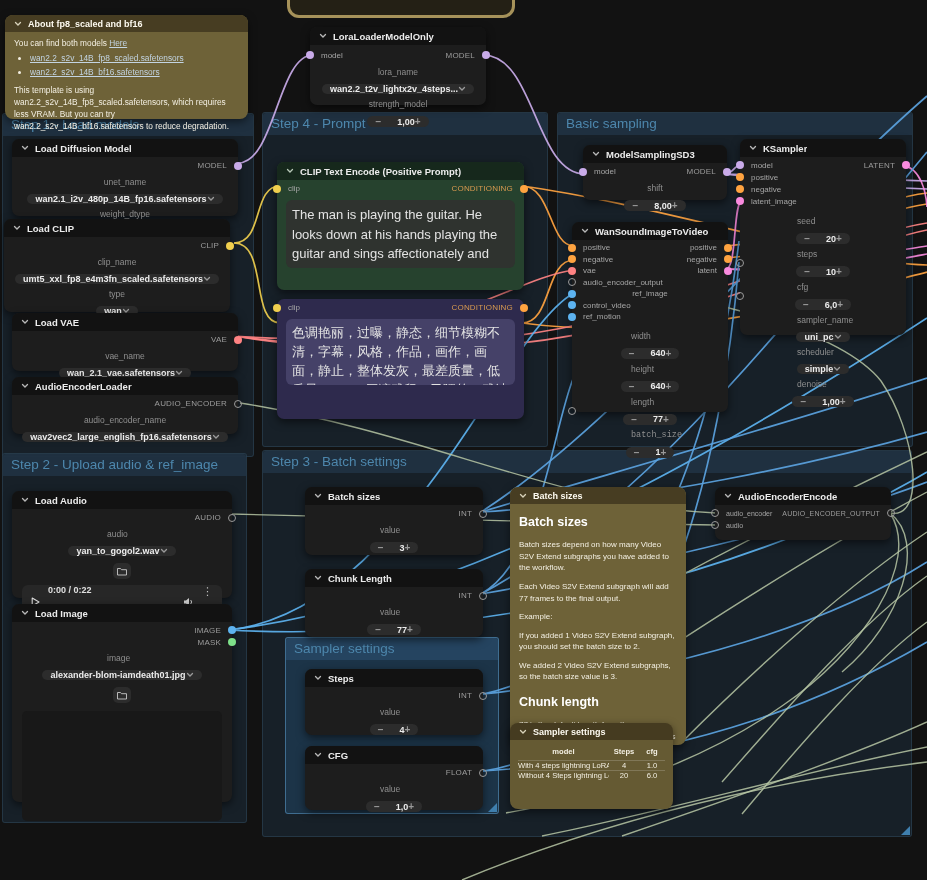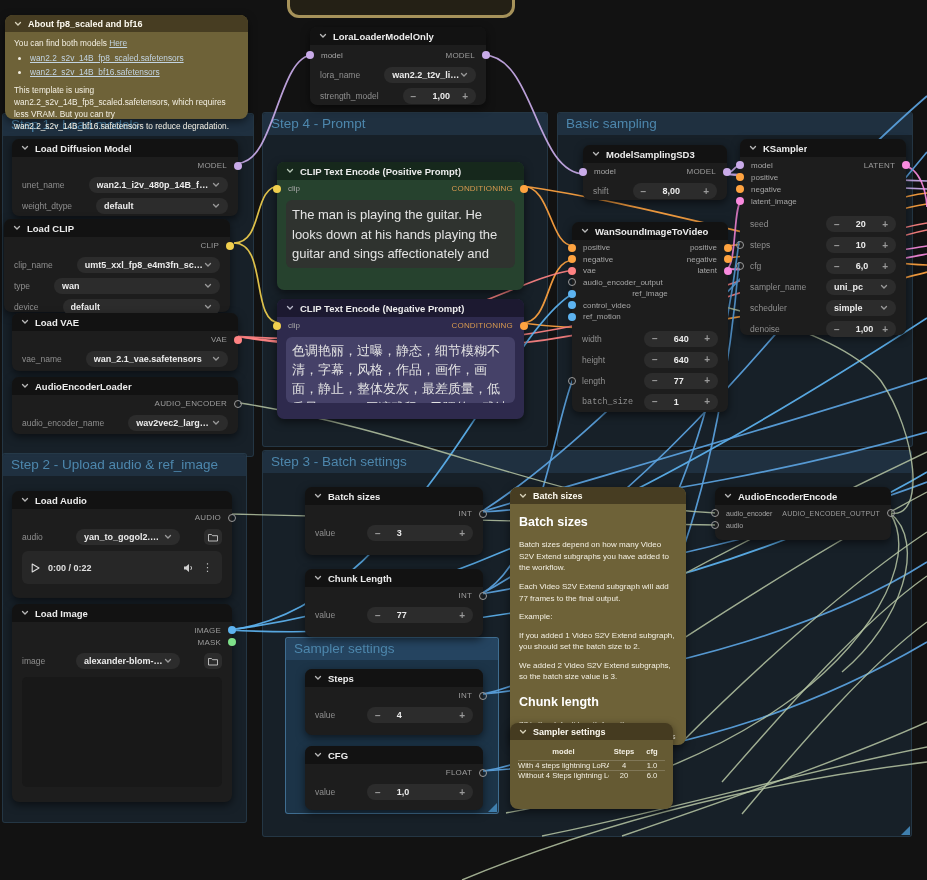--- a/index.html
+++ b/index.html
@@ -35,36 +35,36 @@
   .out-only{justify-content:flex-end;}
   .typelabel{color:#9c9c9c;font-size:8px;letter-spacing:.2px;}
   .dot{position:absolute;top:50%;width:8px;height:8px;border-radius:50%;transform:translateY(-50%);}
   .dot.in{left:-4px;} .dot.out{right:-4px;}
   .ring{position:absolute;top:50%;width:6px;height:6px;border-radius:50%;border:1.4px solid #9a9a9a;
         background:transparent;transform:translateY(-50%);}
   .ring.in{left:-4px;} .ring.out{right:-4px;}
   .d-model{background:var(--c-model);} .d-clip{background:var(--c-clip);} .d-vae{background:var(--c-vae);}
   .d-cond{background:var(--c-conditioning);} .d-latent{background:var(--c-latent);}
   .d-image{background:var(--c-image);} .d-mask{background:var(--c-mask);}
-  .wrow{display:flex;align-items:center;gap:24px;padding:0 10px;margin-top:5px;position:relative;}
+  .wrow{display:flex;align-items:center;gap:7px;padding:0 10px;margin-top:5px;position:relative;flex-direction:column;}
   .wlabel{flex:0 0 auto;font-size:8.5px;color:#8f8f8f;white-space:nowrap;}
   .widget{flex:1;display:flex;align-items:center;height:16px;background:#2c2c2c;border-radius:9px;
           padding:0 8px;font-size:9px;color:#ececec;min-width:0;}
   .widget .wval{flex:1;font-weight:bold;white-space:nowrap;overflow:hidden;text-overflow:ellipsis;}
   .widget.num .wval{text-align:left;padding-left:16px;}
   .sign{color:#9a9a9a;font-size:10px;font-weight:bold;}
   .fbtn{flex:0 0 auto;width:18px;height:16px;background:#2c2c2c;border-radius:5px;display:flex;
         align-items:center;justify-content:center;}
   .ptext{background:#2f332f;border-radius:6px;margin:5px 9px 0;padding:5px 6px;font-size:13px;
          line-height:1.5;color:#e3e3e3;}
   .node.pos{background:#26422e;} .node.pos .hdr{background:#16281c;}
   .node.neg{background:#2e2a4d;} .node.neg .hdr{background:#1c1930;}
   .node.neg .ptext{background:#454168;}
   
-  .player{display:flex;align-items:center;gap:8px;background:#272727;border-radius:6px;
+  .player{display:flex;gap:8px;background:#272727;border-radius:6px;
           margin:6px 10px 0;height:33px;padding:0 9px;font-size:9px;color:#e0e0e0;}
   .player .ptime{font-weight:bold;}
   .player .spacer{flex:1;}
   .kebab{color:#c0c0c0;font-size:11px;}
   
   .note{position:absolute;background:#6e6238;border-radius:8px;box-shadow:0 3px 8px rgba(0,0,0,.5);
         color:#f3efe2;box-sizing:border-box;}
   .note .hdr{background:#473d22;border-radius:8px 8px 0 0;height:17px;}
   .note .hdr .ntitle{color:#fdfaf0;font-size:9px;}
   .note .nbody{padding:6px 9px;font-size:8.6px;line-height:1.5;}
@@ -366,28 +366,20 @@
     <div class="iorow" style="height:13px;margin-top:2px;">
       <span class="sl">clip</span>
       <span class="typelabel" style="color:#d89a50;">CONDITIONING</span>
       <span class="dot in d-clip"></span>
       <span class="dot out d-cond"></span>
     </div>
     <div class="ptext" style="height:58px;overflow:hidden;">The man is playing the guitar. He looks down at his hands playing the guitar and sings affectionately and gently.</div>
   </div>
 
   <div class="node neg" style="left:277px;top:299px;width:247px;height:120px">
-    <div class="hdr">
-      <span class="chev">
-          <svg width="8" height="8" viewBox="0 0 8 8">
-            <path d="M1.5 2.5 L4 5 L6.5 2.5" fill="none" stroke="#b8b8c8" stroke-width="1.3" stroke-linecap="round"></path>
-          </svg>
-        </span>
-      <span class="ntitle">CLIP Text Encode (Negative Prompt)</span>
-    </div>
     <div class="iorow" style="height:13px;margin-top:2px;">
       <span class="sl">clip</span>
       <span class="typelabel" style="color:#d89a50;">CONDITIONING</span>
       <span class="dot in d-clip"></span>
       <span class="dot out d-cond"></span>
     </div>
     <div class="ptext" style="height:56px;overflow:hidden;line-height:1.45;">色调艳丽，过曝，静态，细节模糊不清，字幕，风格，作品，画作，画面，静止，整体发灰，最差质量，低质量，JPEG压缩残留，丑陋的，残缺的，多余的手指，画得不好的手部，画得不好的脸部，畸形的，毁容的，形态畸形的肢体，手指融合，静止不动的画面，杂乱的背景，三条腿，背景人很多，倒着走</div>
   </div>
 
   <div class="node" style="left:583px;top:145px;width:144px;height:55px">

